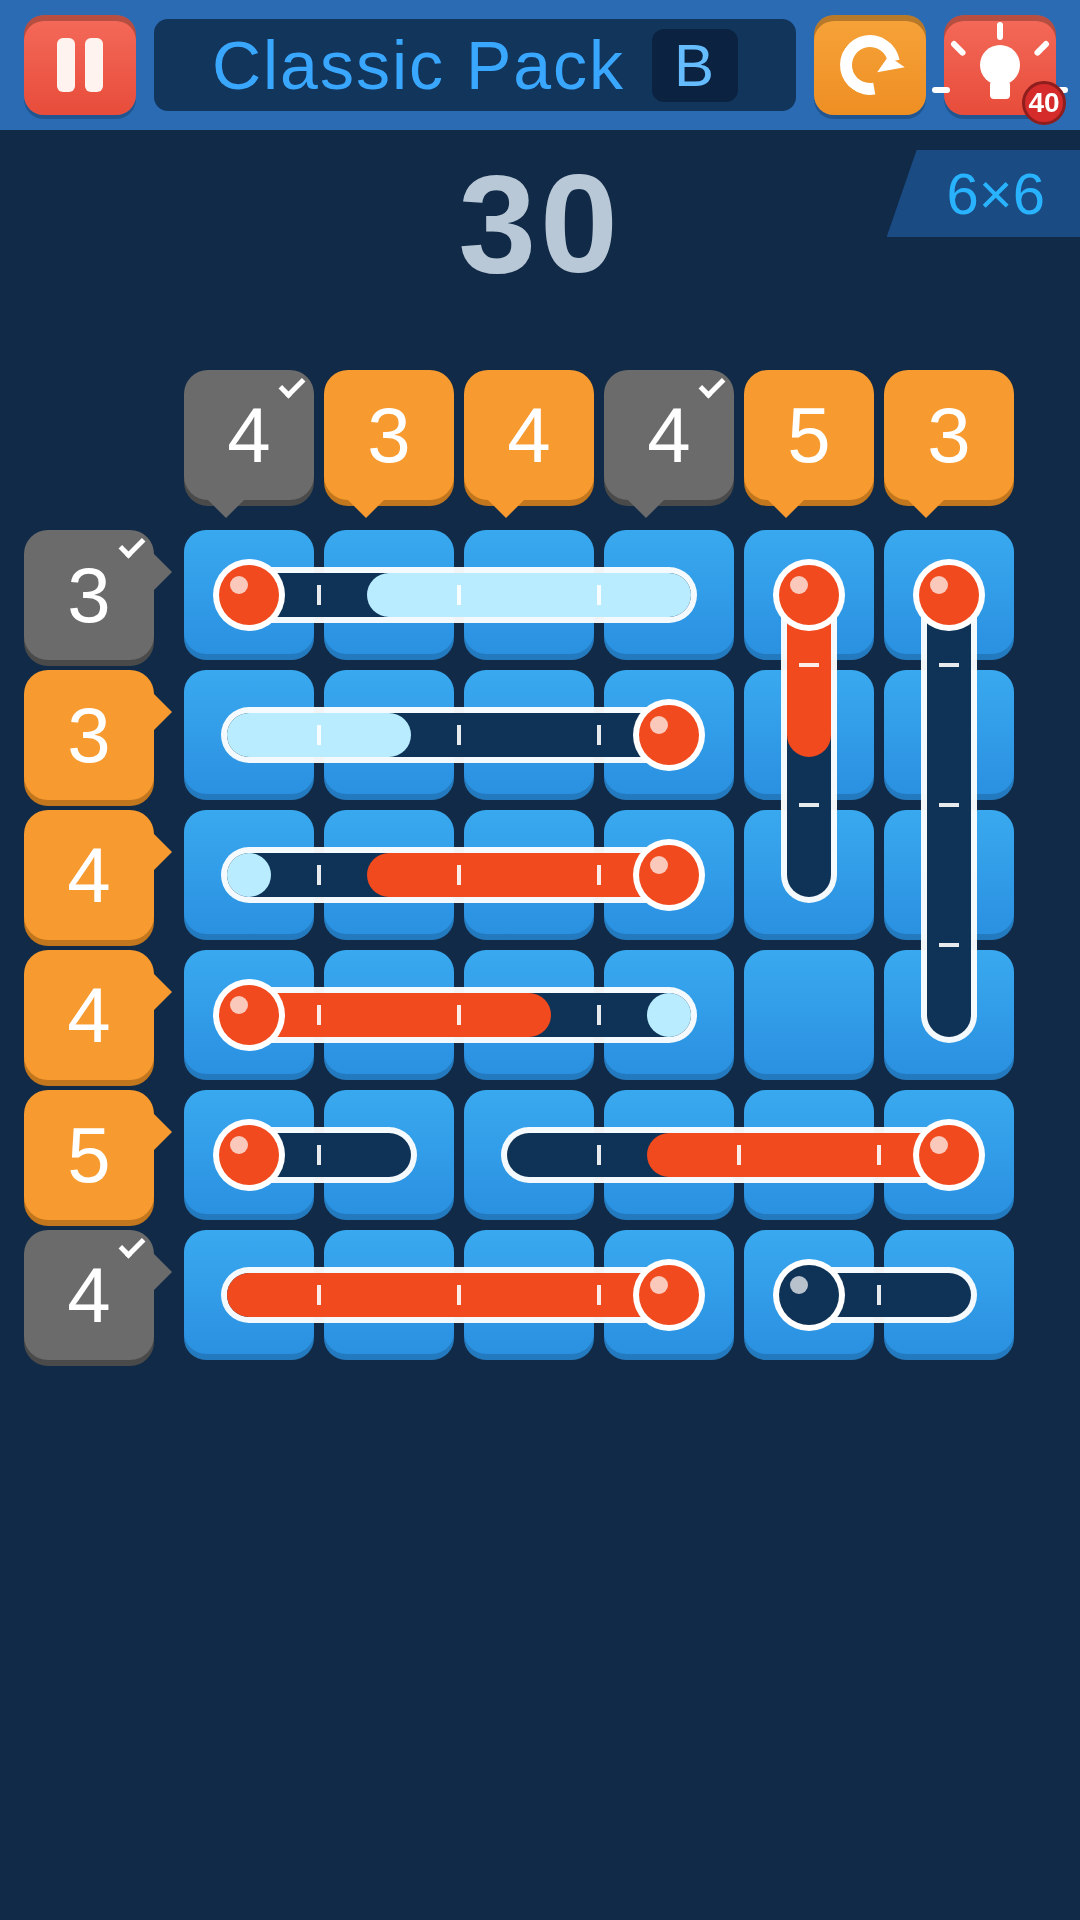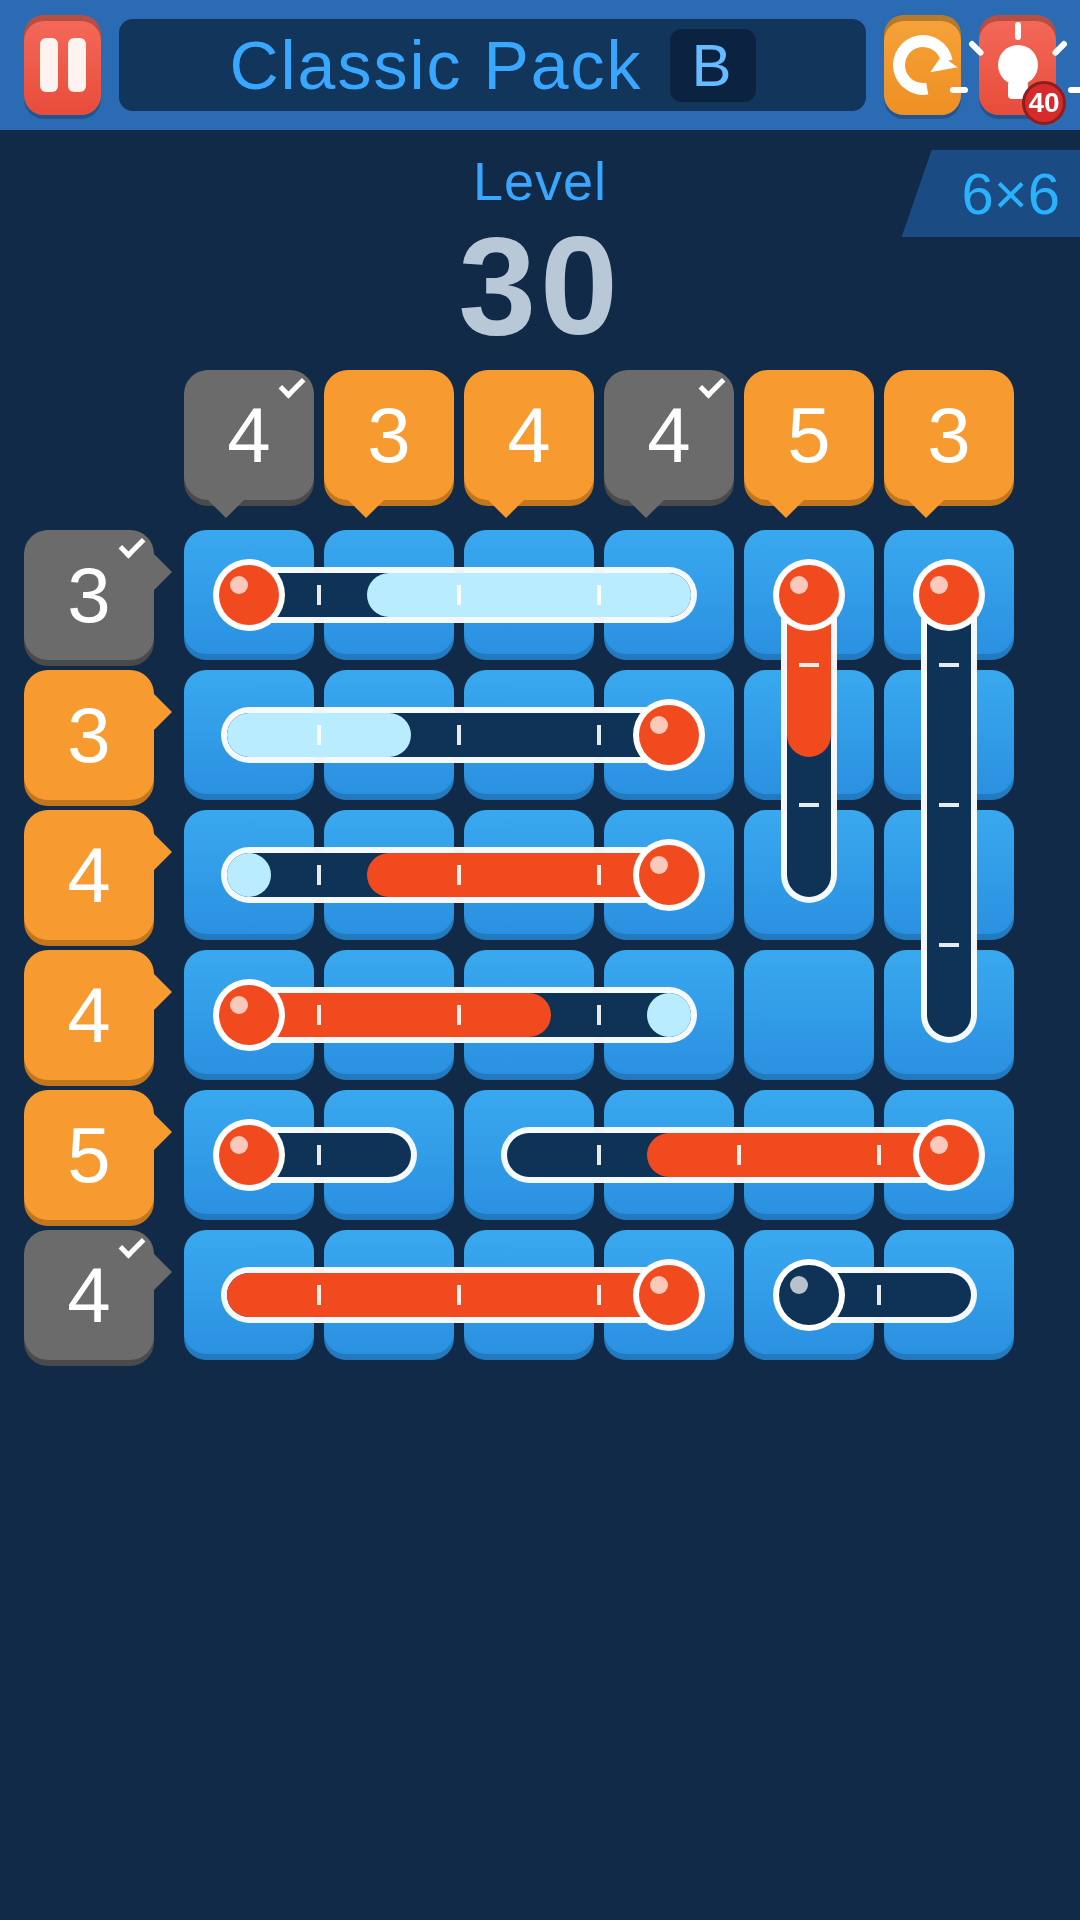--- a/index.html
+++ b/index.html
@@ -19,21 +19,21 @@
     left: 0; top: 0;
     width: 100%;
     height: 130px;
     background: #2a6bb3;
     display: flex;
     align-items: center;
     padding: 0 24px;
     gap: 18px;
   }
   .sq-btn {
-    width: 77px; height: 100px;
+    width: 112px; height: 100px;
     border-radius: 20px;
     display: flex;
     align-items: center;
     justify-content: center;
     box-shadow: 0 6px 0 rgba(0,0,0,.25) inset, 0 4px 0 rgba(0,0,0,.2);
     position: relative;
   }
   .btn-red   { background: linear-gradient(#f46a5a,#e84c3a); }
   .btn-orange{ background: linear-gradient(#f6a33a,#ee8f23); }
   .title-pill {
@@ -103,21 +103,21 @@
     text-align:center;
   }
   .level-label { color:#3aa7ff; font-size:54px; font-weight:300; letter-spacing:1px; }
   .level-number { color:#b9c8d6; font-size:140px; font-weight:600; line-height:1; margin-top:4px; letter-spacing:4px; }
   .grid-size-chip {
     position:absolute; right:0; top:0;
     background:#1a4b82;
     color:#29b3ff;
     font-size:58px;
     font-weight:500;
-    padding: 10px 20px 10px 60px;
+    padding: 10px 35px 10px 60px;
     clip-path: polygon(30px 0, 100% 0, 100% 100%, 0 100%);
   }
 
   
   .board {
     position:absolute;
     left:24px;
     top:370px;
     width:1032px;
   }
@@ -207,21 +207,20 @@
         <i style="transform:translate(-50%,-50%) rotate(-45deg) translateY(-34px)"></i>
         <i style="transform:translate(-50%,-50%) rotate(90deg)  translateY(-34px)"></i>
         <i style="transform:translate(-50%,-50%) rotate(-90deg) translateY(-34px)"></i>
       </div>
     </div>
     <div class="hint-badge">40</div>
   </div>
 </div>
 
 <div class="level-wrap">
-  <div class="level-label">Level</div>
   <div class="level-number">30</div>
   <div class="grid-size-chip">6×6</div>
 </div>
 
 <div class="board">
   <div class="col-hints" id="col-hints">
       <div class="hint gray">4<span class="tail"></span><span class="check"></span></div>
       <div class="hint orange">3<span class="tail"></span></div>
       <div class="hint orange">4<span class="tail"></span></div>
       <div class="hint gray">4<span class="tail"></span><span class="check"></span></div>

